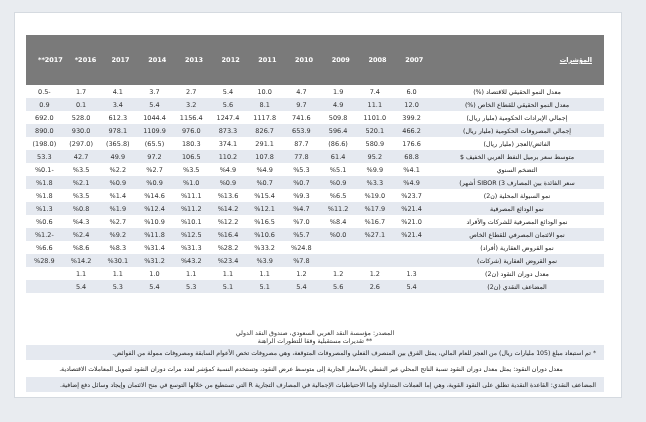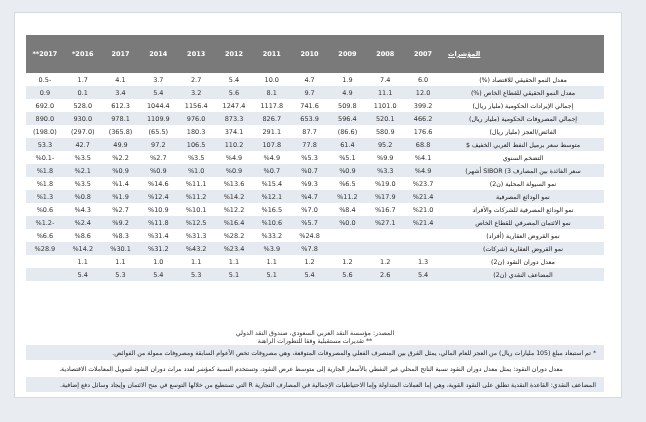--- a/index.html
+++ b/index.html
@@ -1,21 +1,21 @@
 <!DOCTYPE html>
 <html><head>
 <meta charset="utf-8">
 <style>
   html,body{margin:0;padding:0;}
   body{width:646px;height:422px;background:#e9ecf0;font-family:"DejaVu Sans","Liberation Sans",sans-serif;overflow:hidden;position:relative;}
   .card{position:absolute;left:14px;top:12px;width:608px;height:386px;background:#fff;border:1px solid #d5dae0;box-sizing:border-box;}
   .title{position:absolute;right:20px;top:4px;font-size:11.5px;color:#222;direction:rtl;white-space:nowrap;}
   table{position:absolute;left:11px;top:22px;width:578px;border-collapse:collapse;table-layout:fixed;}
-  th{background:#7a7a7a;color:#fff;font-size:6.5px;font-weight:bold;height:26px;padding:6px;text-align:center;}
-  th.label-col{width:150px;text-align:left;text-decoration:underline;}
+  th{background:#7a7a7a;color:#fff;font-size:6.5px;font-weight:bold;height:26px;padding:12px;text-align:center;}
+  th.label-col{width:150px;text-align:right;text-decoration:underline;}
   td{font-size:6.5px;color:#333;height:13px;padding:0;text-align:center;white-space:nowrap;}
   td.label{direction:rtl;text-align:center;font-size:6.3px;color:#222;}
   tr.alt td{background:#e5e9f0;}
   .source{position:absolute;left:180px;top:316px;width:240px;text-align:center;font-size:6.3px;color:#333;direction:rtl;line-height:8px;}
   .note{position:absolute;left:11px;width:578px;font-size:6.2px;color:#222;direction:rtl;text-align:right;height:15px;line-height:15px;padding-right:8px;box-sizing:border-box;white-space:nowrap;overflow:hidden;}
   .note.alt{background:#e5e9f0;}
   .n1{top:332px;}
   .n2{top:348px;text-align:center;}
   .n3{top:364px;}
 </style>

